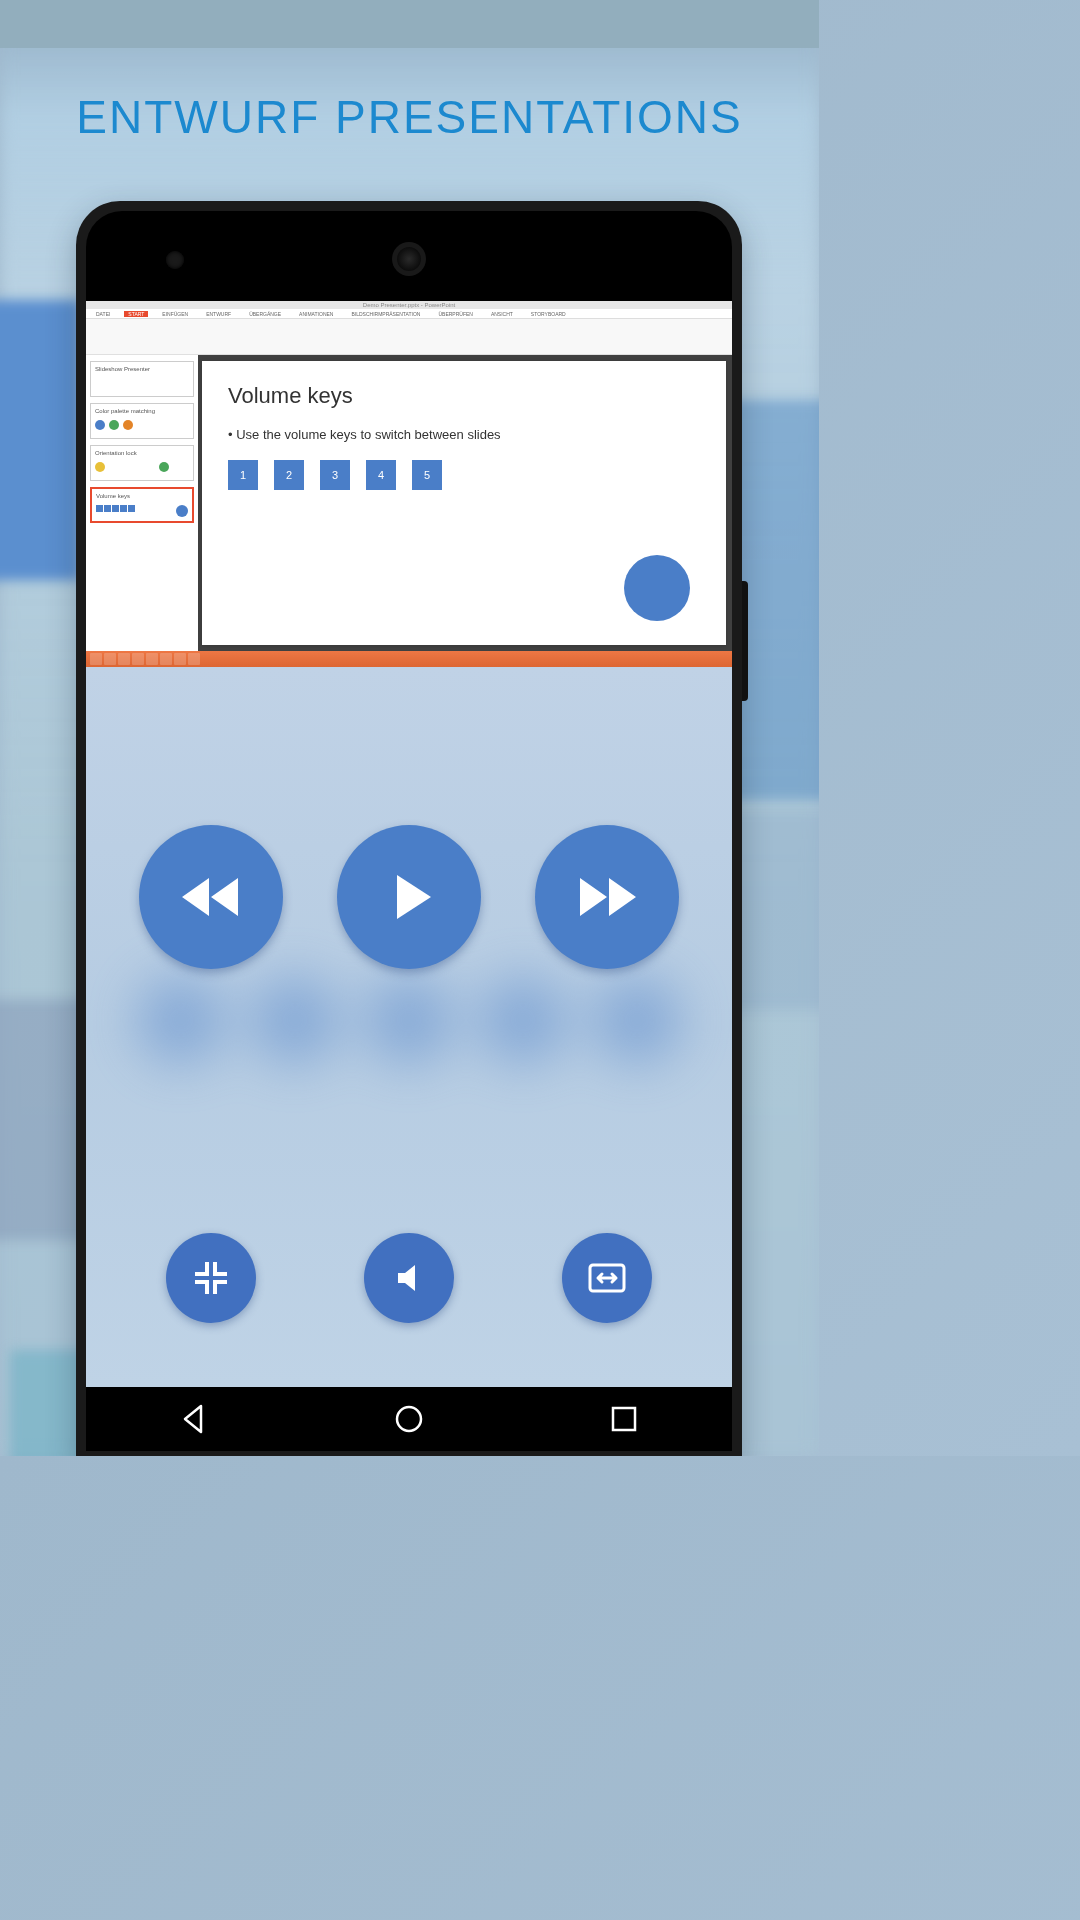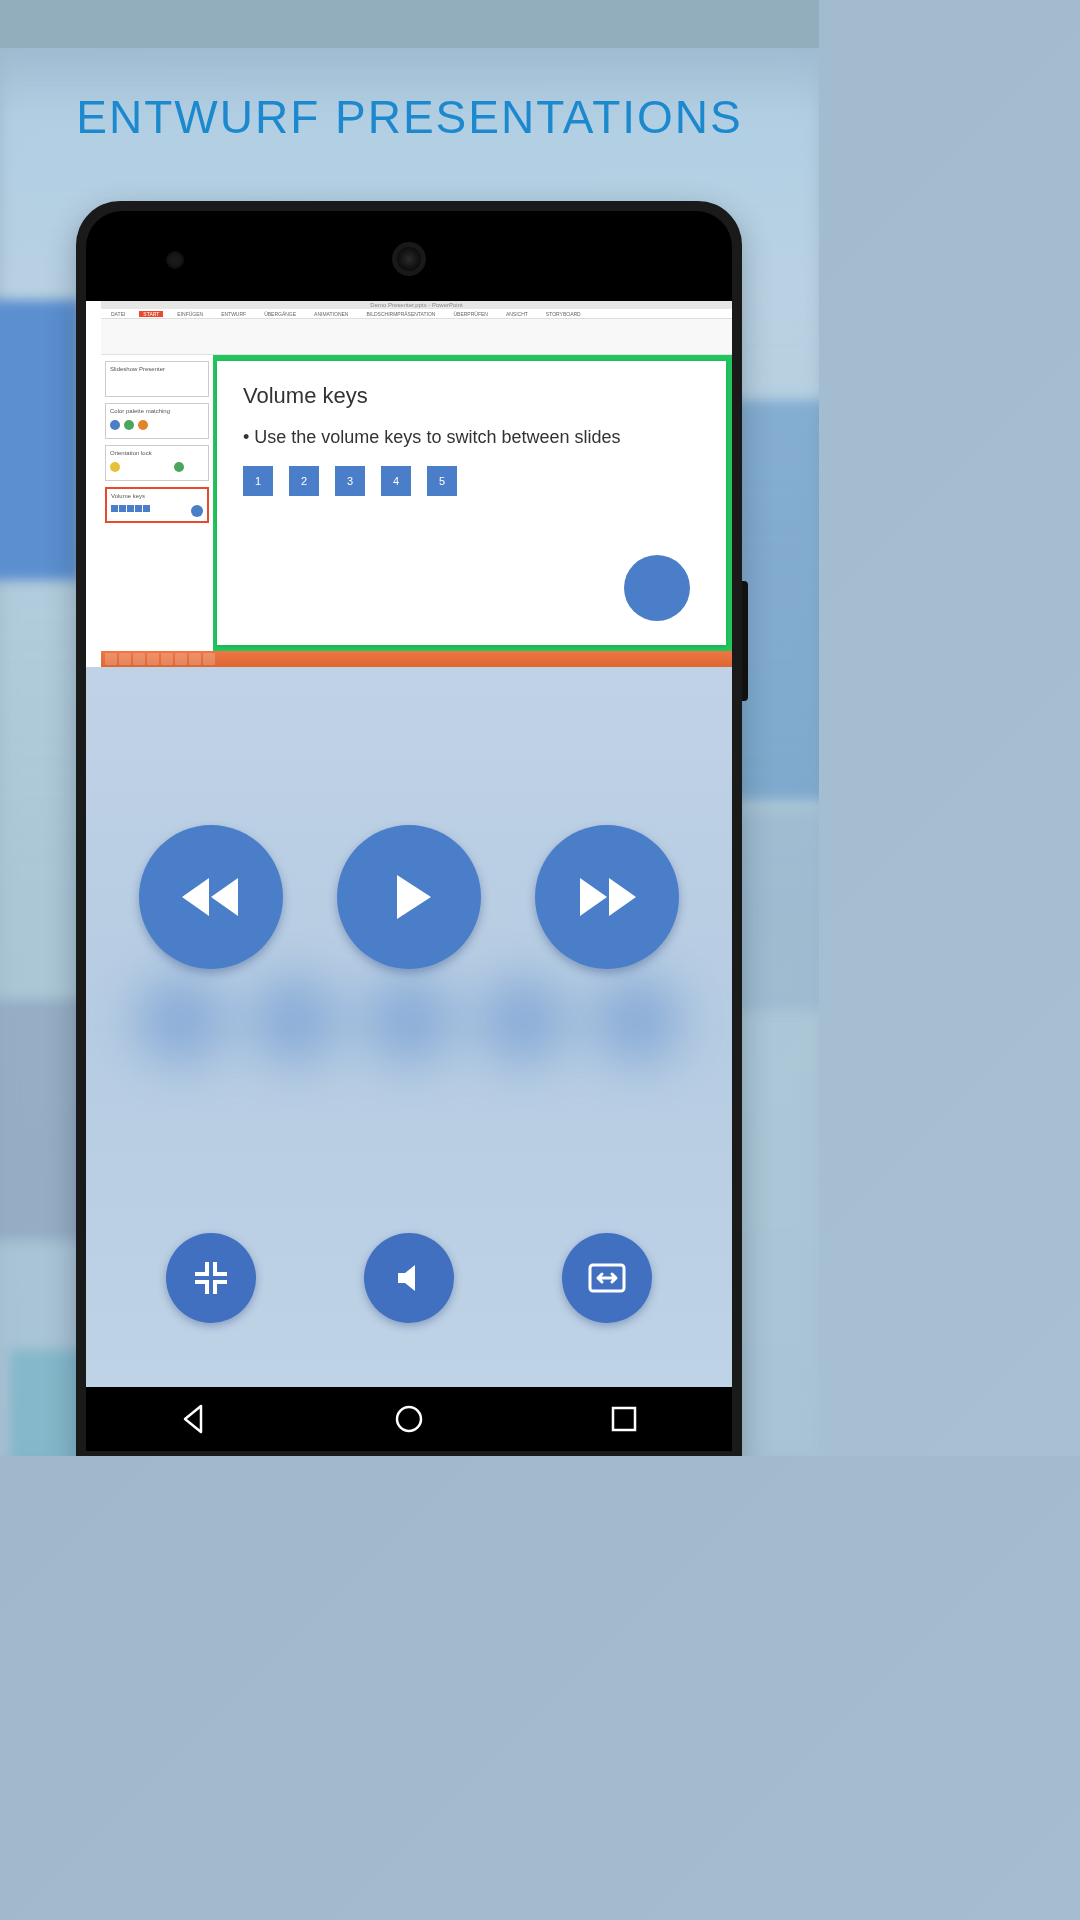--- a/index.html
+++ b/index.html
@@ -35,38 +35,38 @@
     }
     .phone-side{position:absolute;right:-6px;top:380px;width:6px;height:120px;background:#111;border-radius:0 4px 4px 0;}
     .phone-inner { position:absolute; inset:10px; background:#000; border-radius:36px 36px 0 0; overflow:hidden; }
     .earpiece { position:absolute; left:50%; top:31px; width:34px; height:34px; transform:translateX(-50%); border-radius:50%; background:#191919; }
     .earpiece::after{content:'';position:absolute;inset:5px;border-radius:50%;background:radial-gradient(circle,#2a2a2a 0%, #0c0c0c 70%);}
     .front-cam{ position:absolute; left:80px; top:40px; width:18px; height:18px; border-radius:50%; background:#1a1a1a; box-shadow: inset 0 0 4px #000;}
 
     .screen { position:absolute; left:0; right:0; top:90px; bottom:64px; background:#fff; }
 
     
-    .ppt { position:absolute; left:15px; right:0; top:0; height:366px; background:#22c55e; }
+    .ppt { position:absolute; left:0; right:0; top:0; height:366px; background:#404040; }
     .ppt-titlebar { height:8px; background:#e6e6e6; font-size:6px; color:#888; text-align:center; line-height:8px; overflow:hidden;}
     .ppt-ribbon { display:flex; height:10px; background:#fff; border-bottom:1px solid #ddd; font-size:5px; color:#666; align-items:center; padding-left:6px; gap:10px;}
     .ppt-ribbon .tab{padding:0 4px;}
     .ppt-ribbon .tab.active{background:#e84a2e;color:#fff;}
     .ppt-tools { height:36px; background:#f8f8f8; border-bottom:1px solid #e0e0e0; }
 
     .ppt-body { position:absolute; top:54px; bottom:16px; left:0; right:0; display:flex; }
     .thumbs { width:112px; background:#fff; padding:6px 4px; display:flex; flex-direction:column; gap:6px; font-size:6px; color:#555;}
     .thumb { border:1px solid #ccc; background:#fff; padding:4px; min-height:36px; position:relative;}
     .thumb.active{border:2px solid #e84a2e; }
     .thumb .dot{width:10px;height:10px;border-radius:50%;display:inline-block;margin:6px 4px 0 0;}
     .thumb .sq{width:7px;height:7px;background:#4a7ec8;display:inline-block;margin:6px 1px 0 0;}
     .thumb .bigdot{width:12px;height:12px;border-radius:50%;background:#4a7ec8;position:absolute;right:4px;bottom:4px;}
 
     .main-slide { flex:1; margin:6px 6px 6px 4px; background:#fff; box-shadow:0 1px 4px rgba(0,0,0,0.15); padding:22px 26px; position:relative;}
     .main-slide h1{font-size:22px; font-weight:300; color:#333; margin-bottom:18px;}
-    .main-slide .bullet{font-size:18px; color:#333; margin-bottom:18px;}
+    .main-slide .bullet{font-size:13px; color:#333; margin-bottom:18px;}
     .main-slide .blocks{display:flex;gap:16px;}
     .main-slide .block{width:30px;height:30px;background:#4a7ec8;color:#fff;font-size:11px;display:flex;align-items:center;justify-content:center;}
     .main-slide .circle{position:absolute;right:36px;bottom:24px;width:66px;height:66px;border-radius:50%;background:#4a7ec8;}
 
     .taskbar{position:absolute;left:0;right:0;bottom:0;height:16px;background:linear-gradient(#e74,#d63);}
     .taskbar .icons{display:flex;gap:2px;padding:2px 4px;}
     .taskbar .ti{width:12px;height:12px;background:rgba(255,255,255,0.2);border-radius:1px;}
 
     
     .app-area { position:absolute; left:0; right:0; top:366px; bottom:0; background:linear-gradient(180deg, #c0d2e6 0%, #b6cce2 50%, #bfd3e6 100%); overflow:hidden;}

